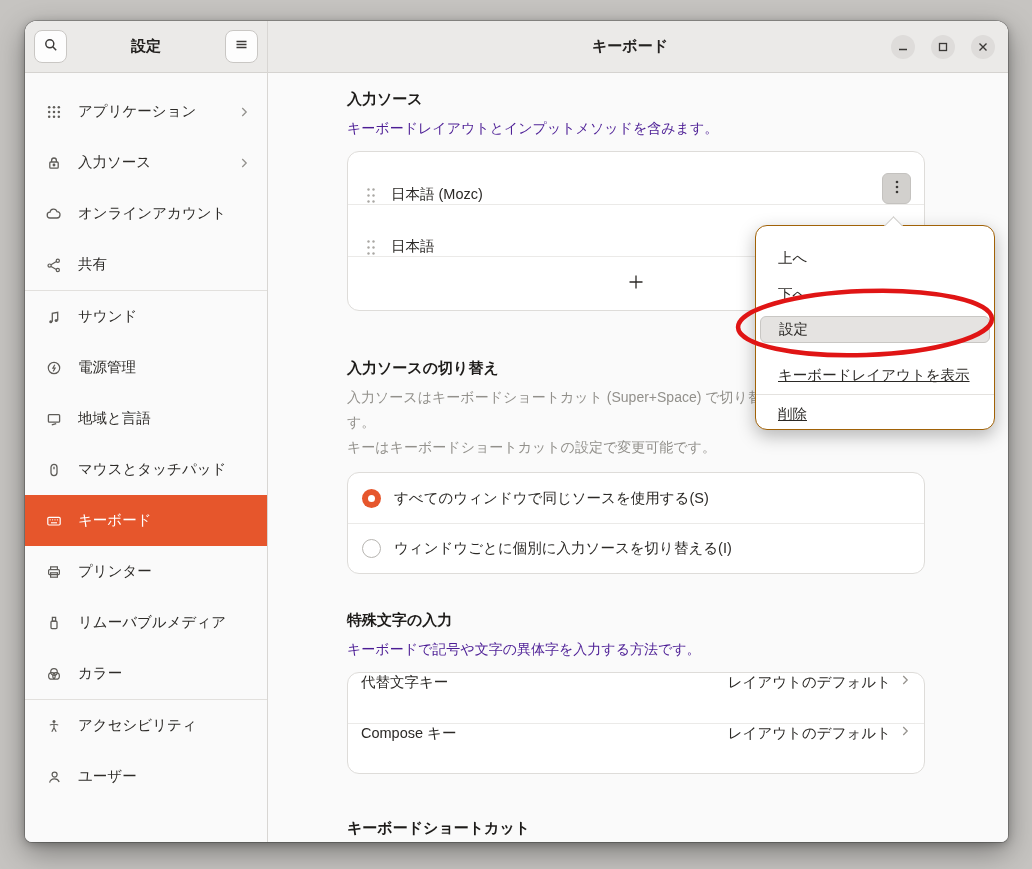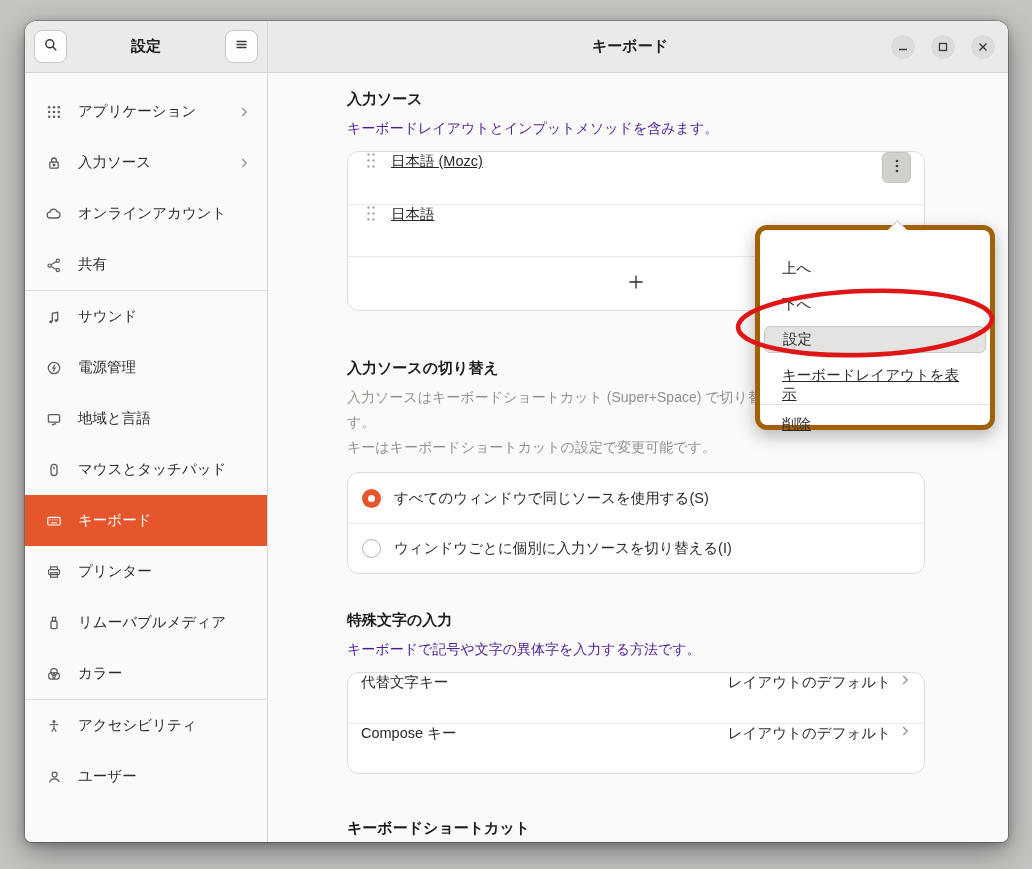--- a/index.html
+++ b/index.html
@@ -51,21 +51,21 @@
     display:flex; align-items:center; justify-content:center; color:#3a3836;
   }
   .content { flex:1; overflow:hidden; padding:16px 0 0 79px; }
   .col { width:578px; }
   .sec-heading { font-size:15px; font-weight:bold; color:#1d1b19; line-height:20px; }
   .sec-sub { font-size:14px; color:#4c1d95; line-height:20px; margin-top:9px; }
   .card {
     background:#ffffff; border:1px solid #dedcd9; border-radius:12px; margin-top:13px;
     overflow:hidden;
   }
-  .row { display:flex; align-items:flex-start; height:52px; padding:0 13px 0 18px; font-size:14.5px; color:#2b2926;text-decoration:underline; }
+  .row { display:flex; align-items:flex-end; height:52px; padding:0 13px 0 18px; font-size:14.5px; color:#2b2926; }
   .row + .row { border-top:1px solid #ebeae8; }
   .drag-handle { color:#a9a7a3; margin-right:15px; display:flex; }
   .row-label { flex:1; }
   .more-btn {
     width:29px; height:31px; border-radius:6px; background:#d2d0cd; border:1px solid #c4c2bf;
     display:flex; align-items:center; justify-content:center; color:#3a3836;
   }
   .add-row { display:flex; align-items:center; justify-content:center; height:54px; border-top:1px solid #ebeae8; color:#2b2926; }
   .para { margin-top:7px; }
   .para-line { font-size:14px; color:#92908b; line-height:25px; white-space:nowrap; }
@@ -80,22 +80,22 @@
   .kv-label { flex:1; color:#2b2926; }
   .kv-value { color:#2b2926; margin-right:7px; }
   .kv-chevron { color:#97948f; display:flex; }
   .mt-input-switch { margin-top:47px; }
   .card.radio-card { margin-top:12px; }
   .mt-special { margin-top:36px; }
   .mt-shortcuts { margin-top:44px; }
   
   .popup {
     position:absolute; left:755px; top:225px; width:240px; height:205px;
-    background:#ffffff; border:5px solid #a16207; border-radius:12px;
-    box-shadow:0 6px 18px rgba(0,0,0,.28); z-index:30; padding-top:20px;
+    background:#ffffff; border:1px solid #a16207; border-radius:12px;
+    box-shadow:0 6px 18px rgba(0,0,0,.28); z-index:30; padding-top:14px;
   }
   .popup-arrow {
     position:absolute; top:-7px; left:131px; width:13px; height:13px;
     background:#ffffff; border-left:1px solid #cfcdca; border-top:1px solid #cfcdca;
     transform:rotate(45deg);
   }
   .menu-item { height:36px; display:flex; align-items:center; padding:0 22px; font-size:14.5px; color:#2b2926; }
   .menu-item.highlight {
     height:27px; margin:4px 4px 13px 4px; padding:0 18px;
     background:#e5e3e1; border:1px solid #c9c7c4; border-radius:6px;

